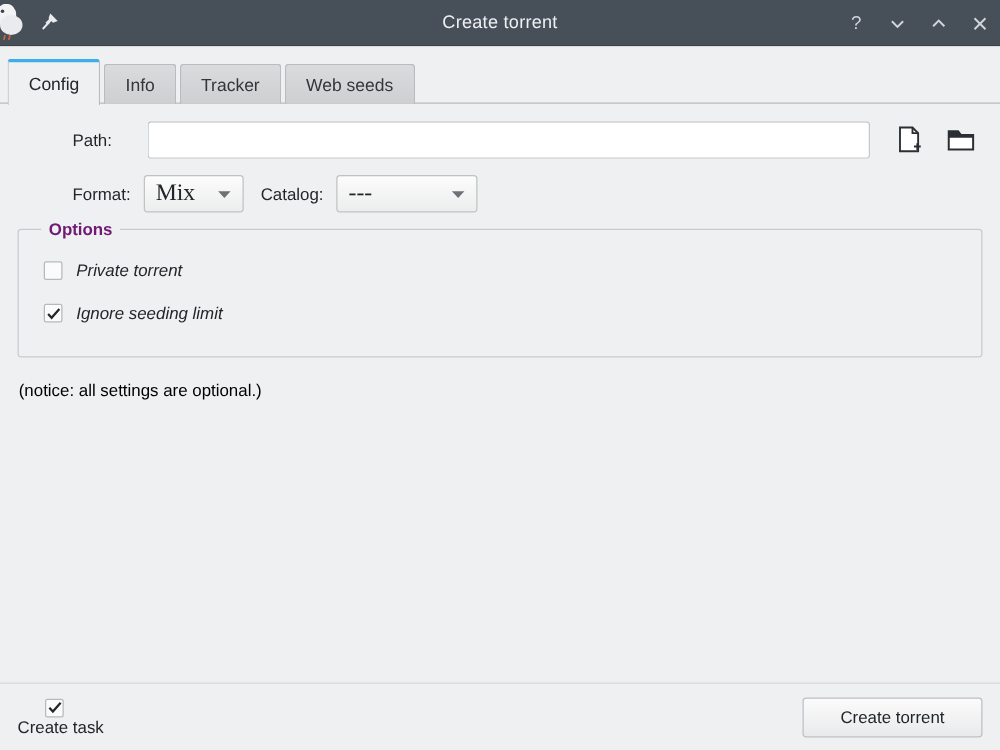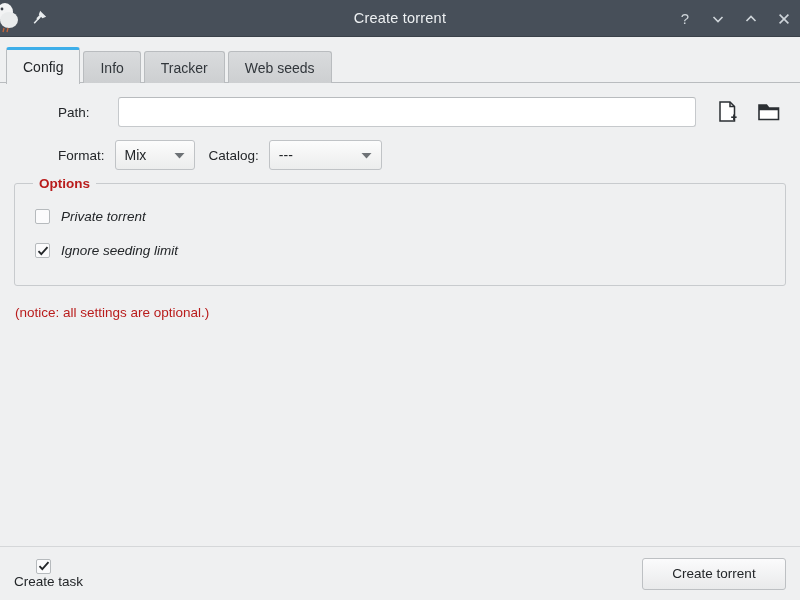--- a/index.html
+++ b/index.html
@@ -185,22 +185,23 @@
   .combo {
     position: relative;
     height: 30px;
     box-sizing: border-box;
     border: 1px solid #c0c3c6;
     border-radius: 3px;
     background: linear-gradient(to bottom, #fcfcfc 0%, #eceded 100%);
     display: flex;
     align-items: center;
     padding: 0 9px;
-    font-size: 14px;
-    color: #232629;
+    font-size: 19px;
+    color: #232629;
+    font-family: Liberation Serif, serif;
   }
   .combo .cval {
     min-width: 0;
     white-space: nowrap;
   }
   .combo .arrow {
     margin-left: auto;
     padding-left: 18px;
     display: flex;
     align-items: center;
@@ -221,21 +222,21 @@
     padding: 14px 12px 0 12px;
   }
   .groupbox-title {
     position: absolute;
     top: -8px;
     left: 18px;
     background: #eff0f1;
     padding: 0 6px;
     font-size: 13.5px;
     font-weight: bold;
-    color: #b91c1c;
+    color: #701a75;
   }
 
   .checkrow {
     display: flex;
     align-items: flex-end;
     height: 26px;
     margin-bottom: 8px;
     padding-left: 8px;
     font-style: italic;
   }
@@ -255,21 +256,21 @@
   .cbox svg { display: none; }
   .cbox.checked svg { display: block; }
   .checkrow .ctext {
     font-size: 13.5px;
     color: #232629;
   }
 
   .notice {
     margin-top: 19px;
     font-size: 13.5px;
-    color: #b91c1c;
+    color: #000000;
     padding-left: 1px;
   }
 
   
   .footer {
     position: absolute;
     left: 0; right: 0;
     bottom: 0;
     height: 54px;
     background: #eff0f1;

